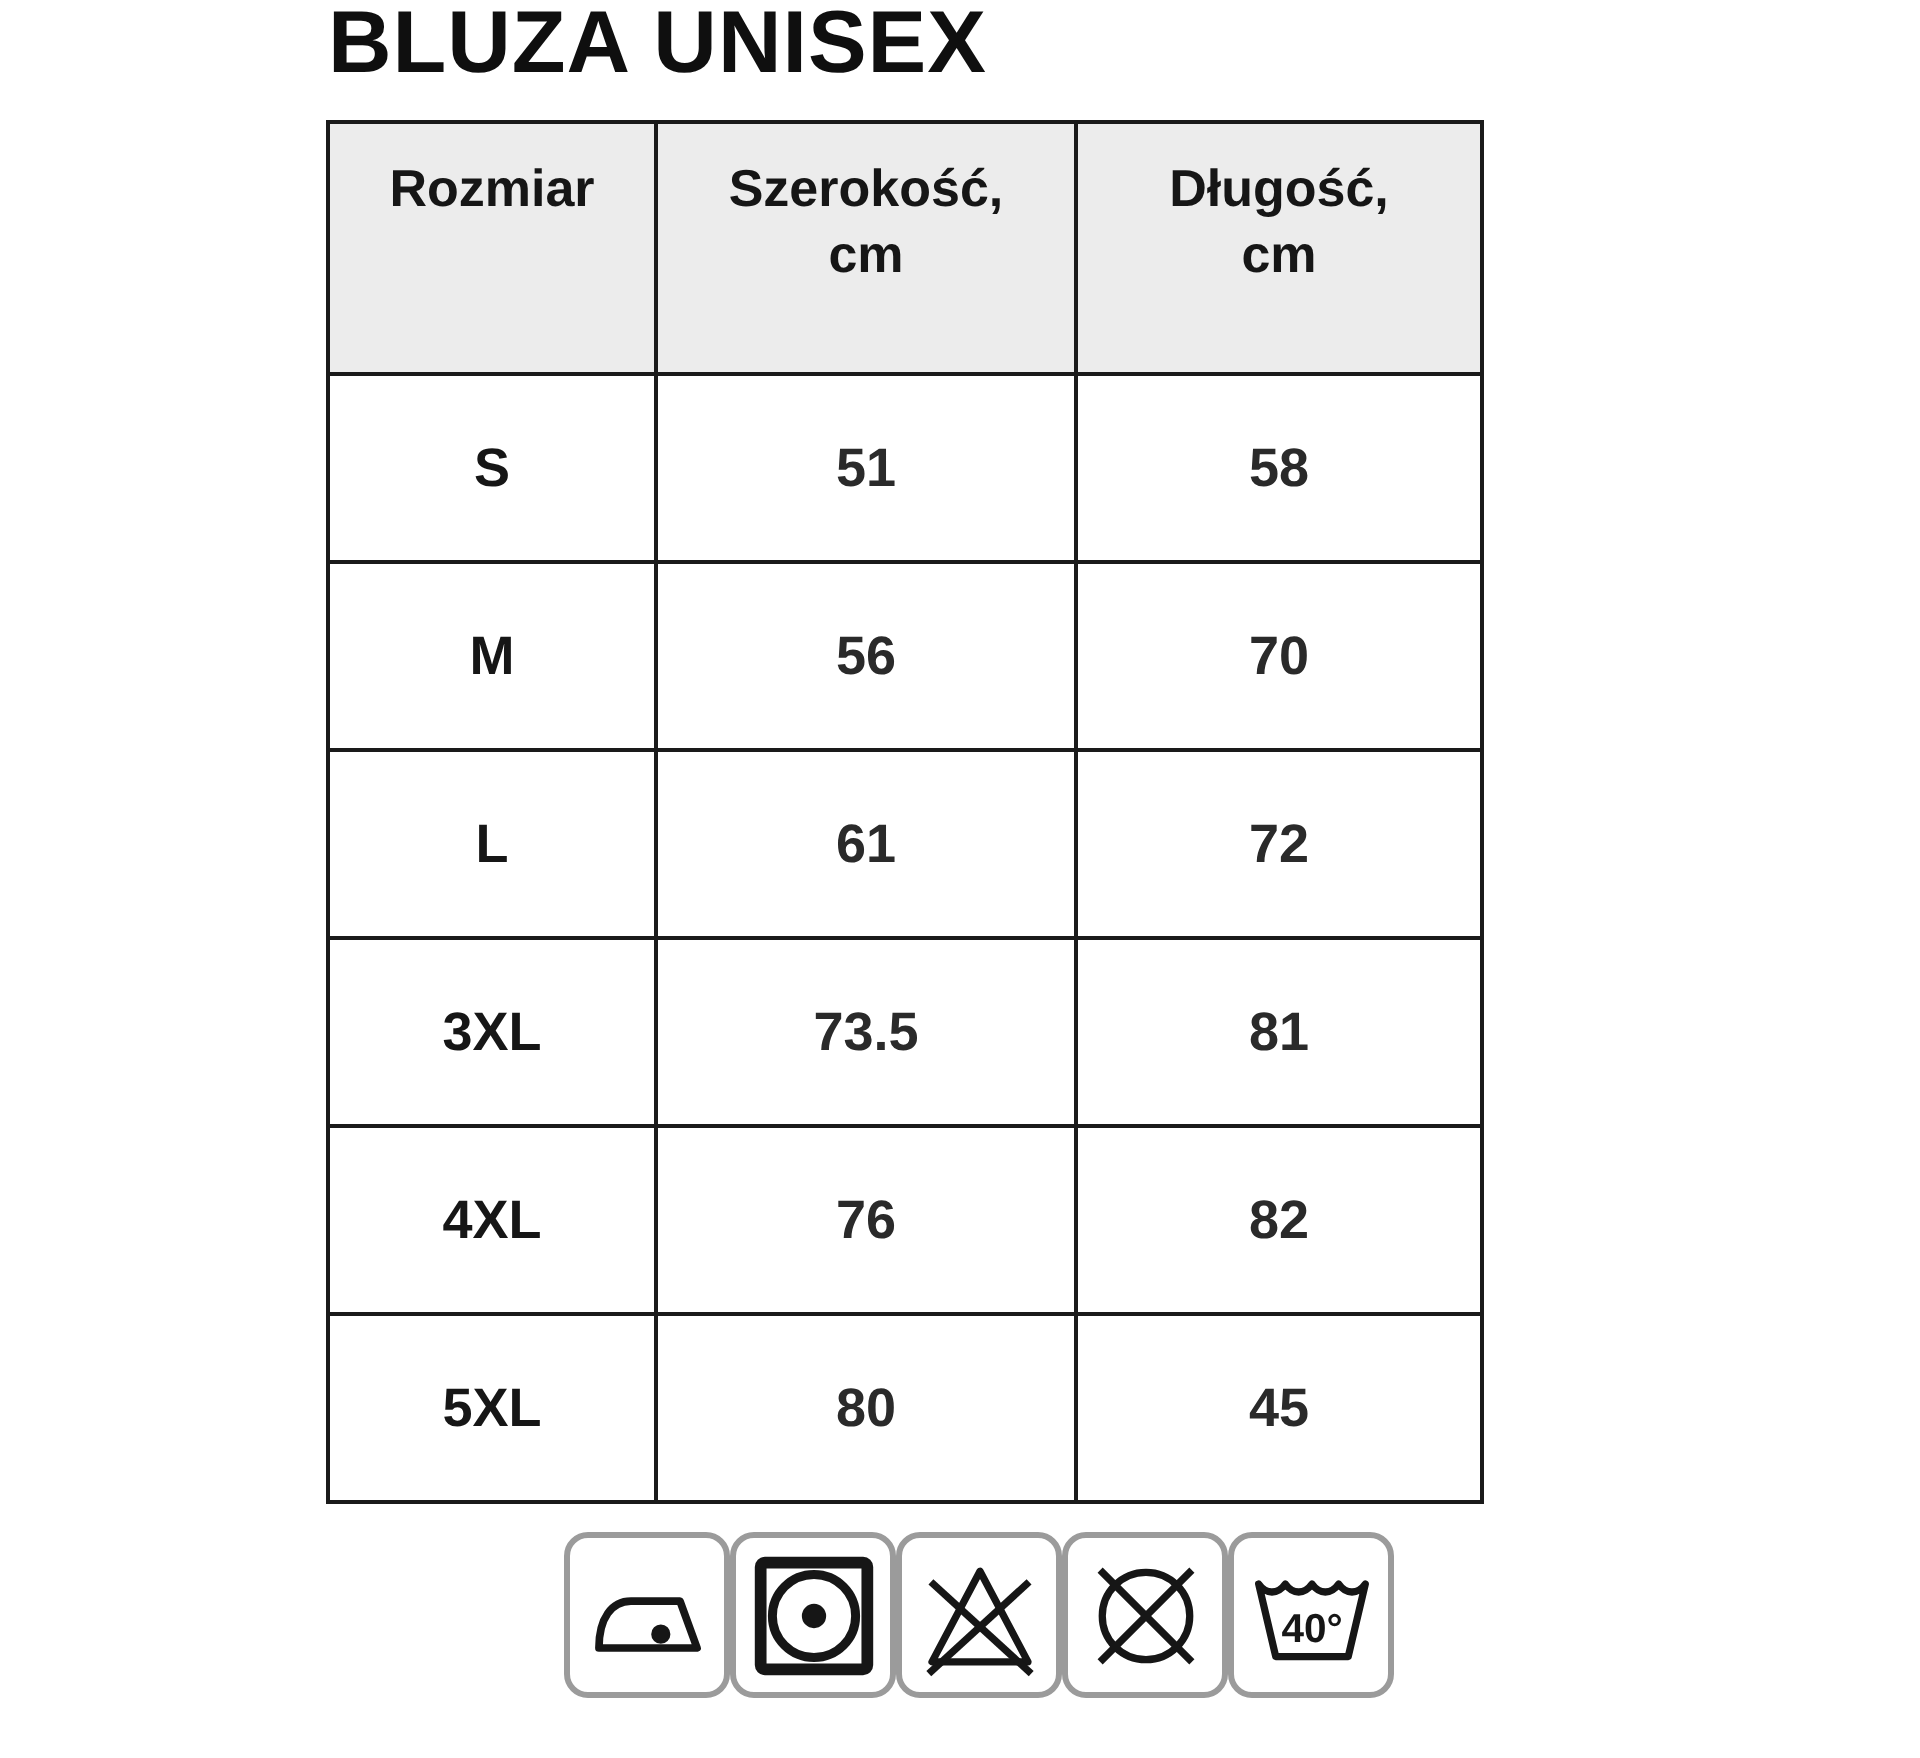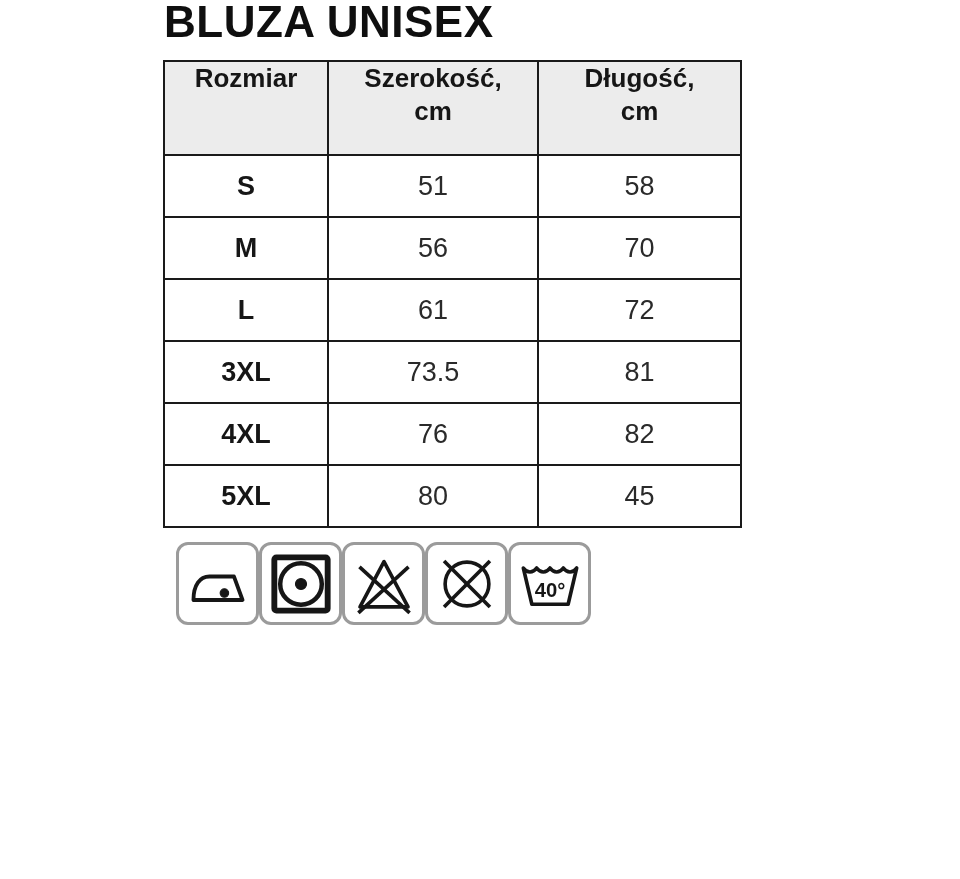--- a/index.html
+++ b/index.html
@@ -26,21 +26,21 @@
   }
   table.size-chart {
     border-collapse: collapse;
     table-layout: fixed;
     width: 577px;
   }
   table.size-chart th,
   table.size-chart td {
     border: 2px solid #1a1a1a;
     text-align: center;
-    padding: 0;
+    padding: 16px;
   }
   thead th {
     background: #ececec;
     font-size: 26px;
     font-weight: 700;
     height: 92px;
     vertical-align: top;
     padding-top: 21px;
     line-height: 33px;
     white-space: pre-line;
@@ -48,29 +48,30 @@
   }
   tbody th {
     font-size: 27px;
     font-weight: 700;
     height: 60px;
     vertical-align: middle;
     color: #161616;
   }
   tbody td {
     font-size: 27px;
-    font-weight: 400;
+    font-weight: 700;
     height: 60px;
     vertical-align: middle;
     color: #2a2a2a;
   }
   .care-row {
     margin-top: 14px;
     margin-left: 13px;
     display: flex;
+    justify-content: center;
   }
   .care-box {
     width: 83px;
     height: 83px;
     border: 3px solid #9b9b9b;
     border-radius: 12px;
     background: #fff;
     box-sizing: border-box;
     display: flex;
     align-items: center;

